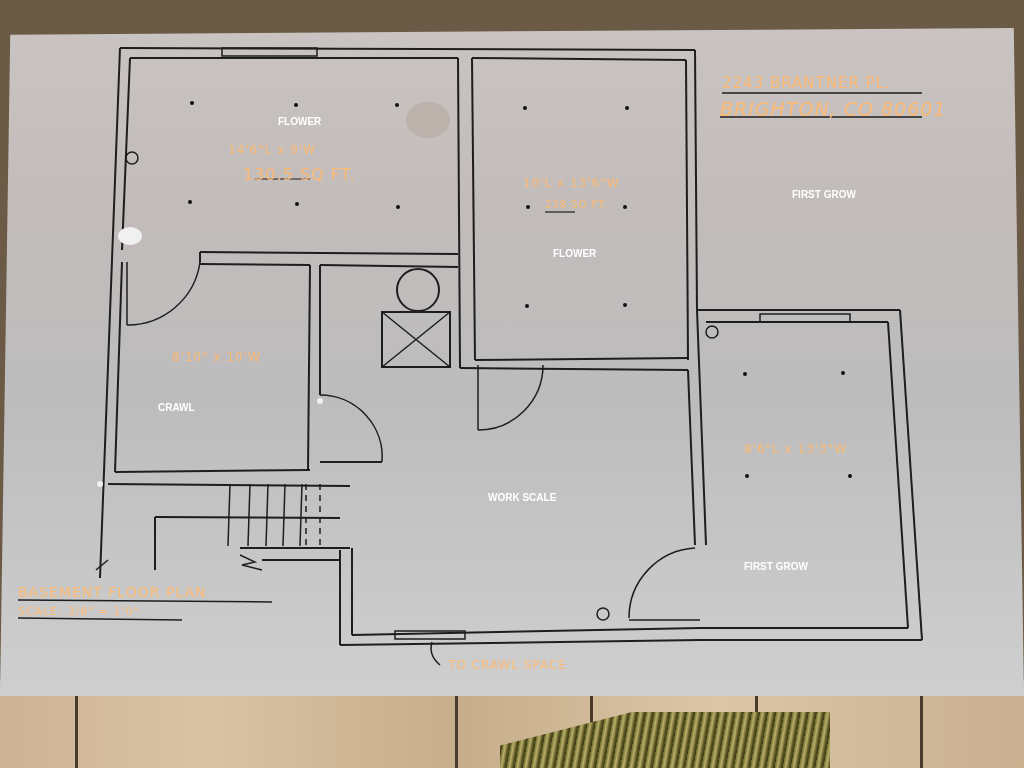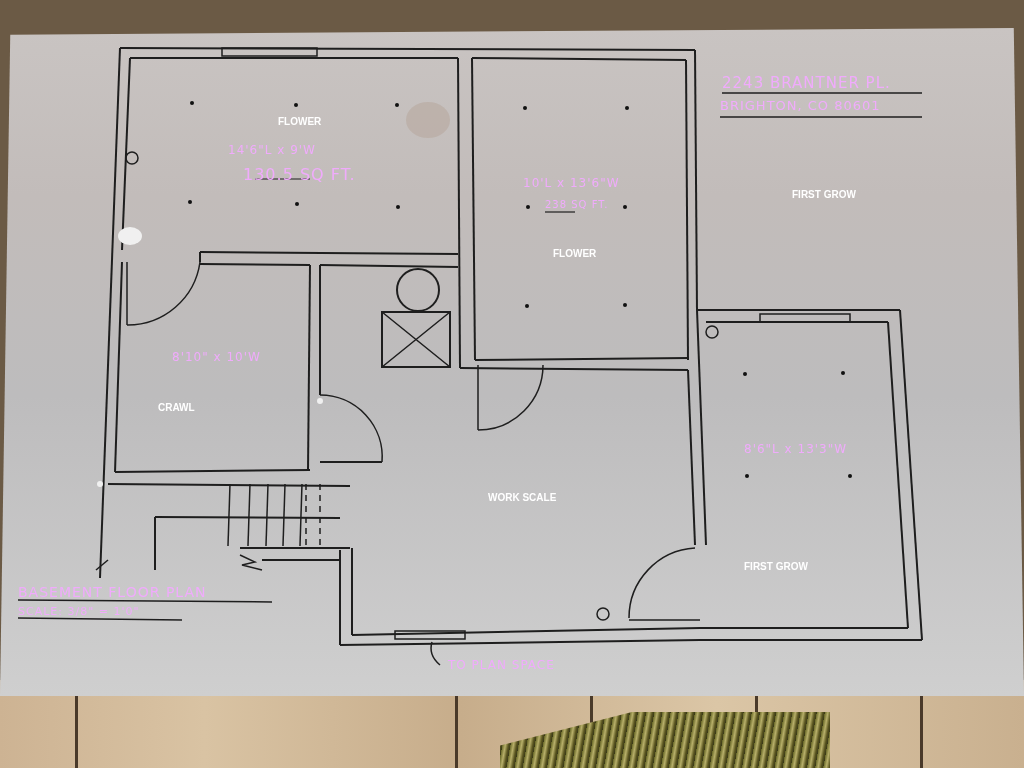--- a/index.html
+++ b/index.html
@@ -18,21 +18,21 @@
     background:repeating-linear-gradient(100deg,#6b6a2a 0px,#b8b06a 3px,#5a5520 6px,#3b3a18 8px);
     clip-path:polygon(0 60%,40% 0,100% 0,100% 100%,0 100%);
   }
   .paper {
     position:absolute; left:0; top:28px; width:1024px; height:668px;
     background:linear-gradient(180deg,#c9c4c2 0%,#c2bcba 25%,#bdbcbd 55%,#cfcfcf 100%);
     clip-path:polygon(1% 1%,99% 0%,100% 100%,0% 100%);
   }
   svg.plan { position:absolute; left:0; top:0; width:1024px; height:768px; }
   .hand {
-    position:absolute; color:#f0abfc; font-family:"DejaVu Sans", sans-serif;
+    position:absolute; color:#fdba74; font-family:"DejaVu Sans", sans-serif;
     letter-spacing:1px; white-space:nowrap;
   }
   .label {
     position:absolute; color:#ffffff; font-weight:bold; font-size:10px;
     font-family:"Liberation Sans", sans-serif; white-space:nowrap;
   }
 </style>
 </head>
 <body>
 
@@ -159,21 +159,21 @@
       <circle cx="850" cy="476" r="2"></circle>
   </g>
 
   <ellipse cx="130" cy="236" rx="12" ry="9" fill="#f0f0f0"></ellipse>
   <circle cx="320" cy="401" r="3" fill="#f0f0f0"></circle>
   <circle cx="100" cy="484" r="3" fill="#f0f0f0"></circle>
   <ellipse cx="428" cy="120" rx="22" ry="18" fill="#b8a89e" opacity="0.6"></ellipse>
 </svg>
 
 <div class="hand" style="left:722px;top:74px;font-size:15px;">2243 BRANTNER PL.</div>
-<div class="hand" style="left:720px;top:98px;font-size:13px;">BRIGHTON, CO 80601</div>
+<div class="hand" style="left:720px;top:98px;font-size:19px;font-style:italic;">BRIGHTON, CO 80601</div>
 
 <div class="hand" style="left:18px;top:584px;font-size:14px;">BASEMENT FLOOR PLAN</div>
 <div class="hand" style="left:18px;top:605px;font-size:11px;">SCALE: 3/8" = 1'0"</div>
 
 <div class="label" style="left:278px;top:116px;">FLOWER</div>
 <div class="hand" style="left:228px;top:143px;font-size:12px;">14'6"L x 9'W</div>
 <div class="hand" style="left:243px;top:165px;font-size:16px;">130.5 SQ FT.</div>
 
 <div class="label" style="left:553px;top:248px;">FLOWER</div>
 <div class="hand" style="left:523px;top:176px;font-size:12px;">10'L x 13'6"W</div>
@@ -181,13 +181,13 @@
 
 <div class="label" style="left:158px;top:402px;">CRAWL</div>
 <div class="hand" style="left:172px;top:350px;font-size:12px;">8'10" x 10'W</div>
 
 <div class="label" style="left:488px;top:492px;">WORK SCALE</div>
 
 <div class="label" style="left:744px;top:561px;">FIRST GROW</div>
 <div class="hand" style="left:744px;top:442px;font-size:12px;">8'6"L x 13'3"W</div>
 <div class="label" style="left:792px;top:189px;">FIRST GROW</div>
 
-<div class="hand" style="left:448px;top:658px;font-size:12px;">TO PLAN SPACE</div>
+<div class="hand" style="left:448px;top:658px;font-size:12px;">TO CRAWL SPACE</div>
 
 </body></html>

